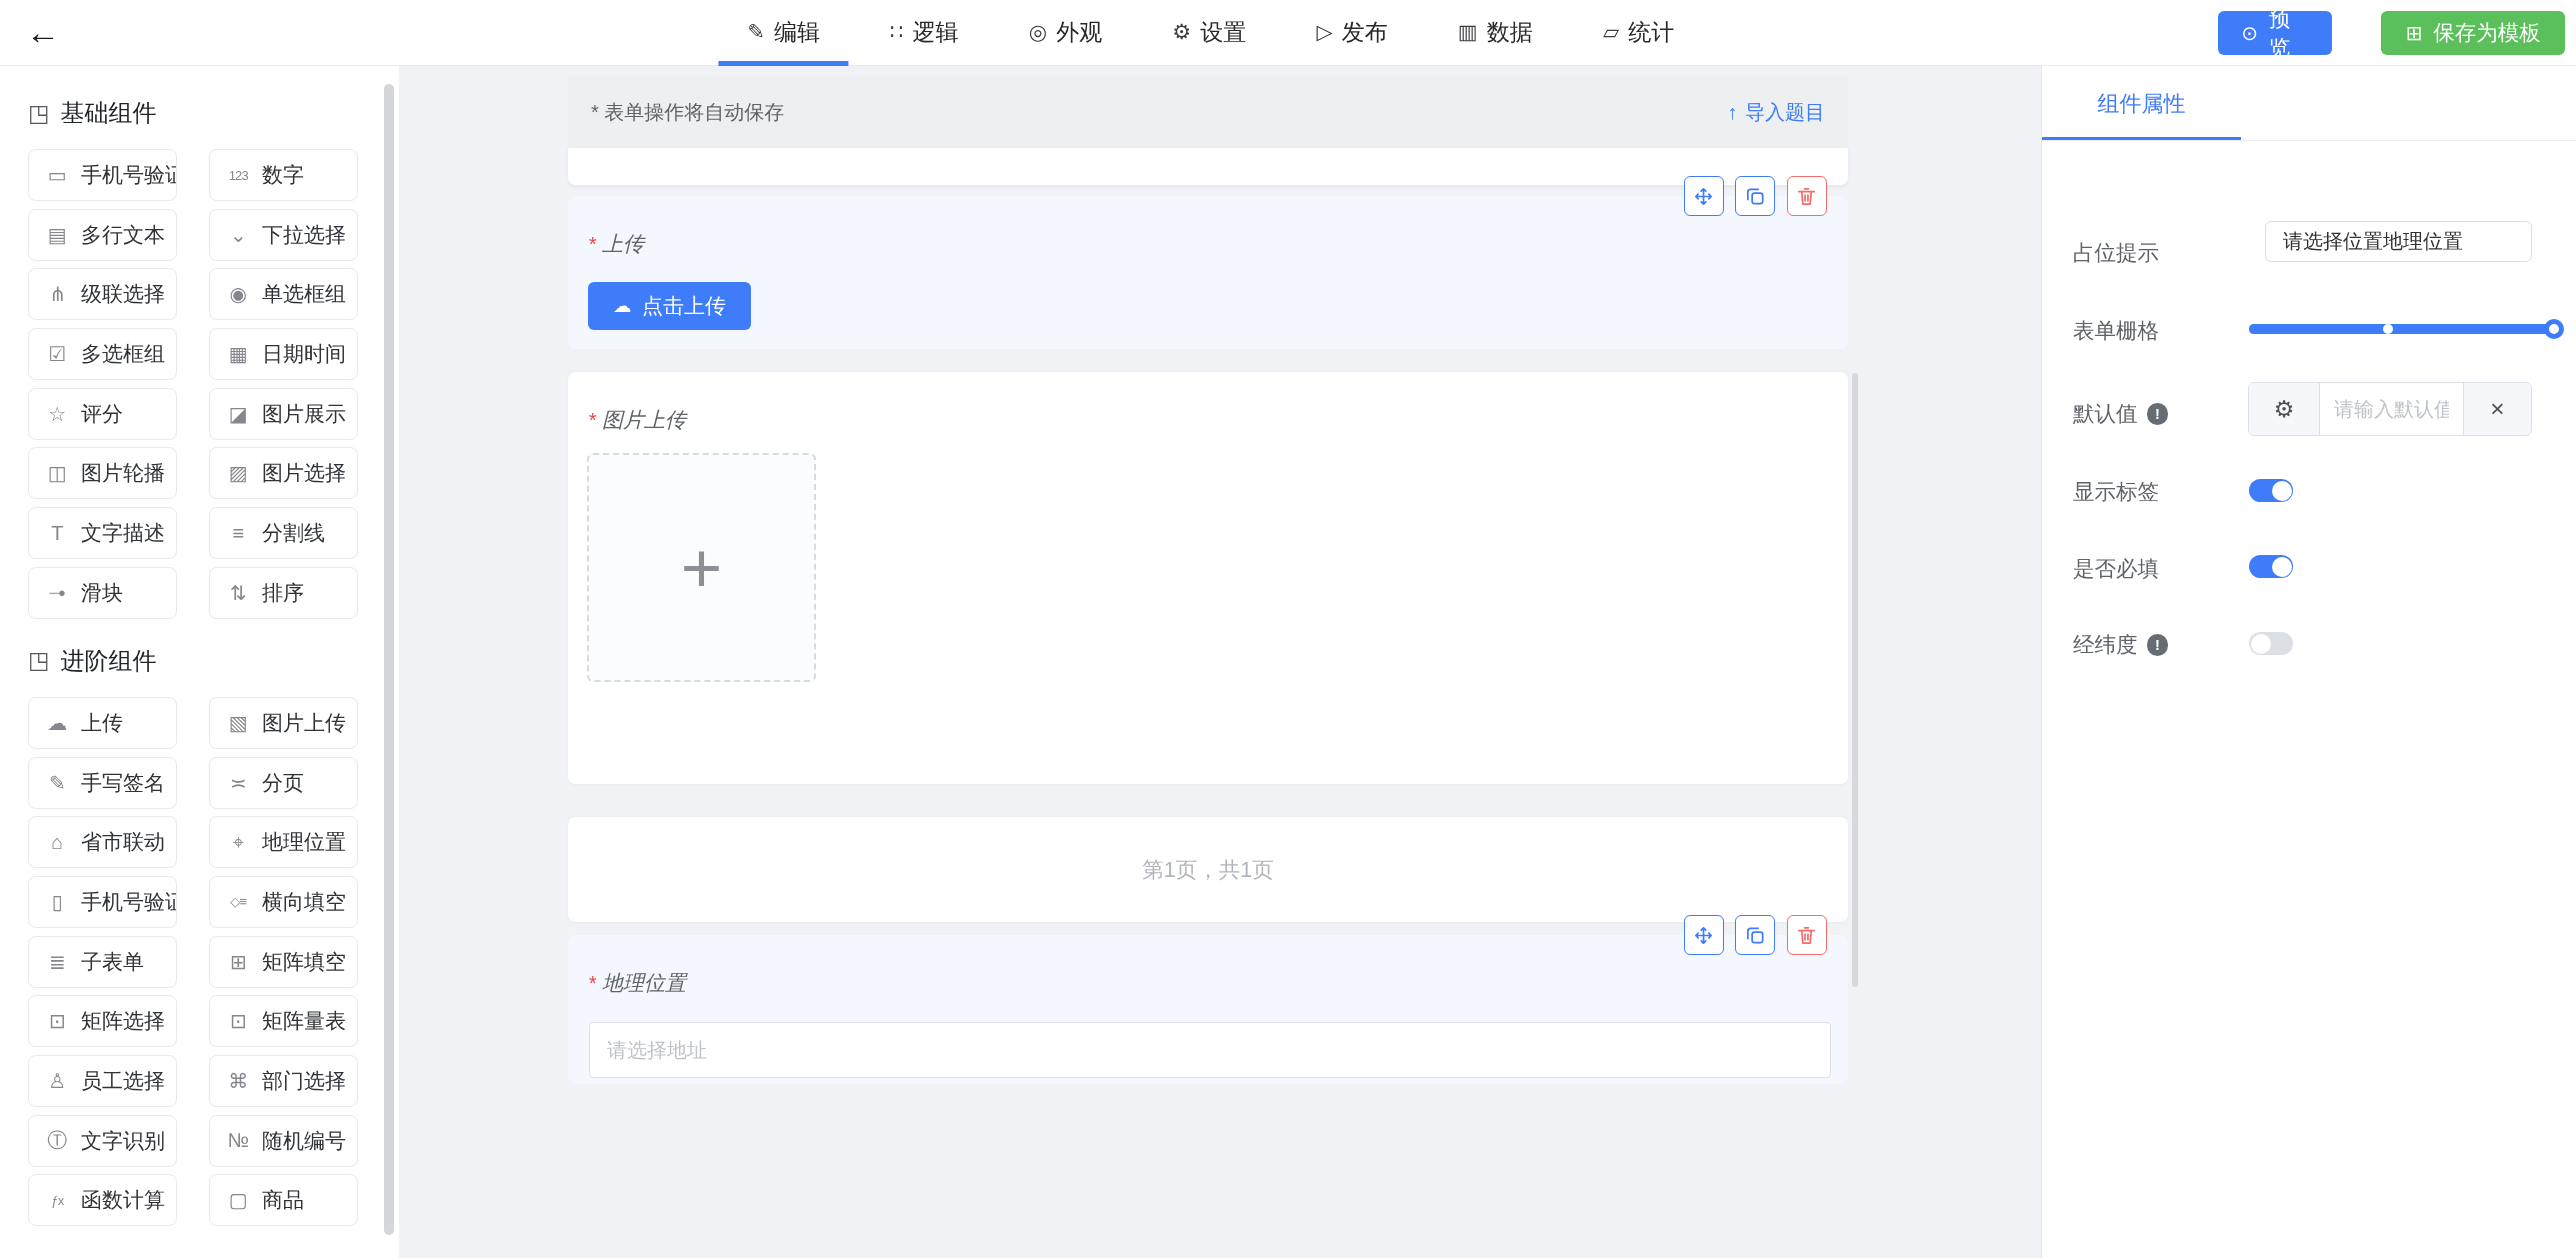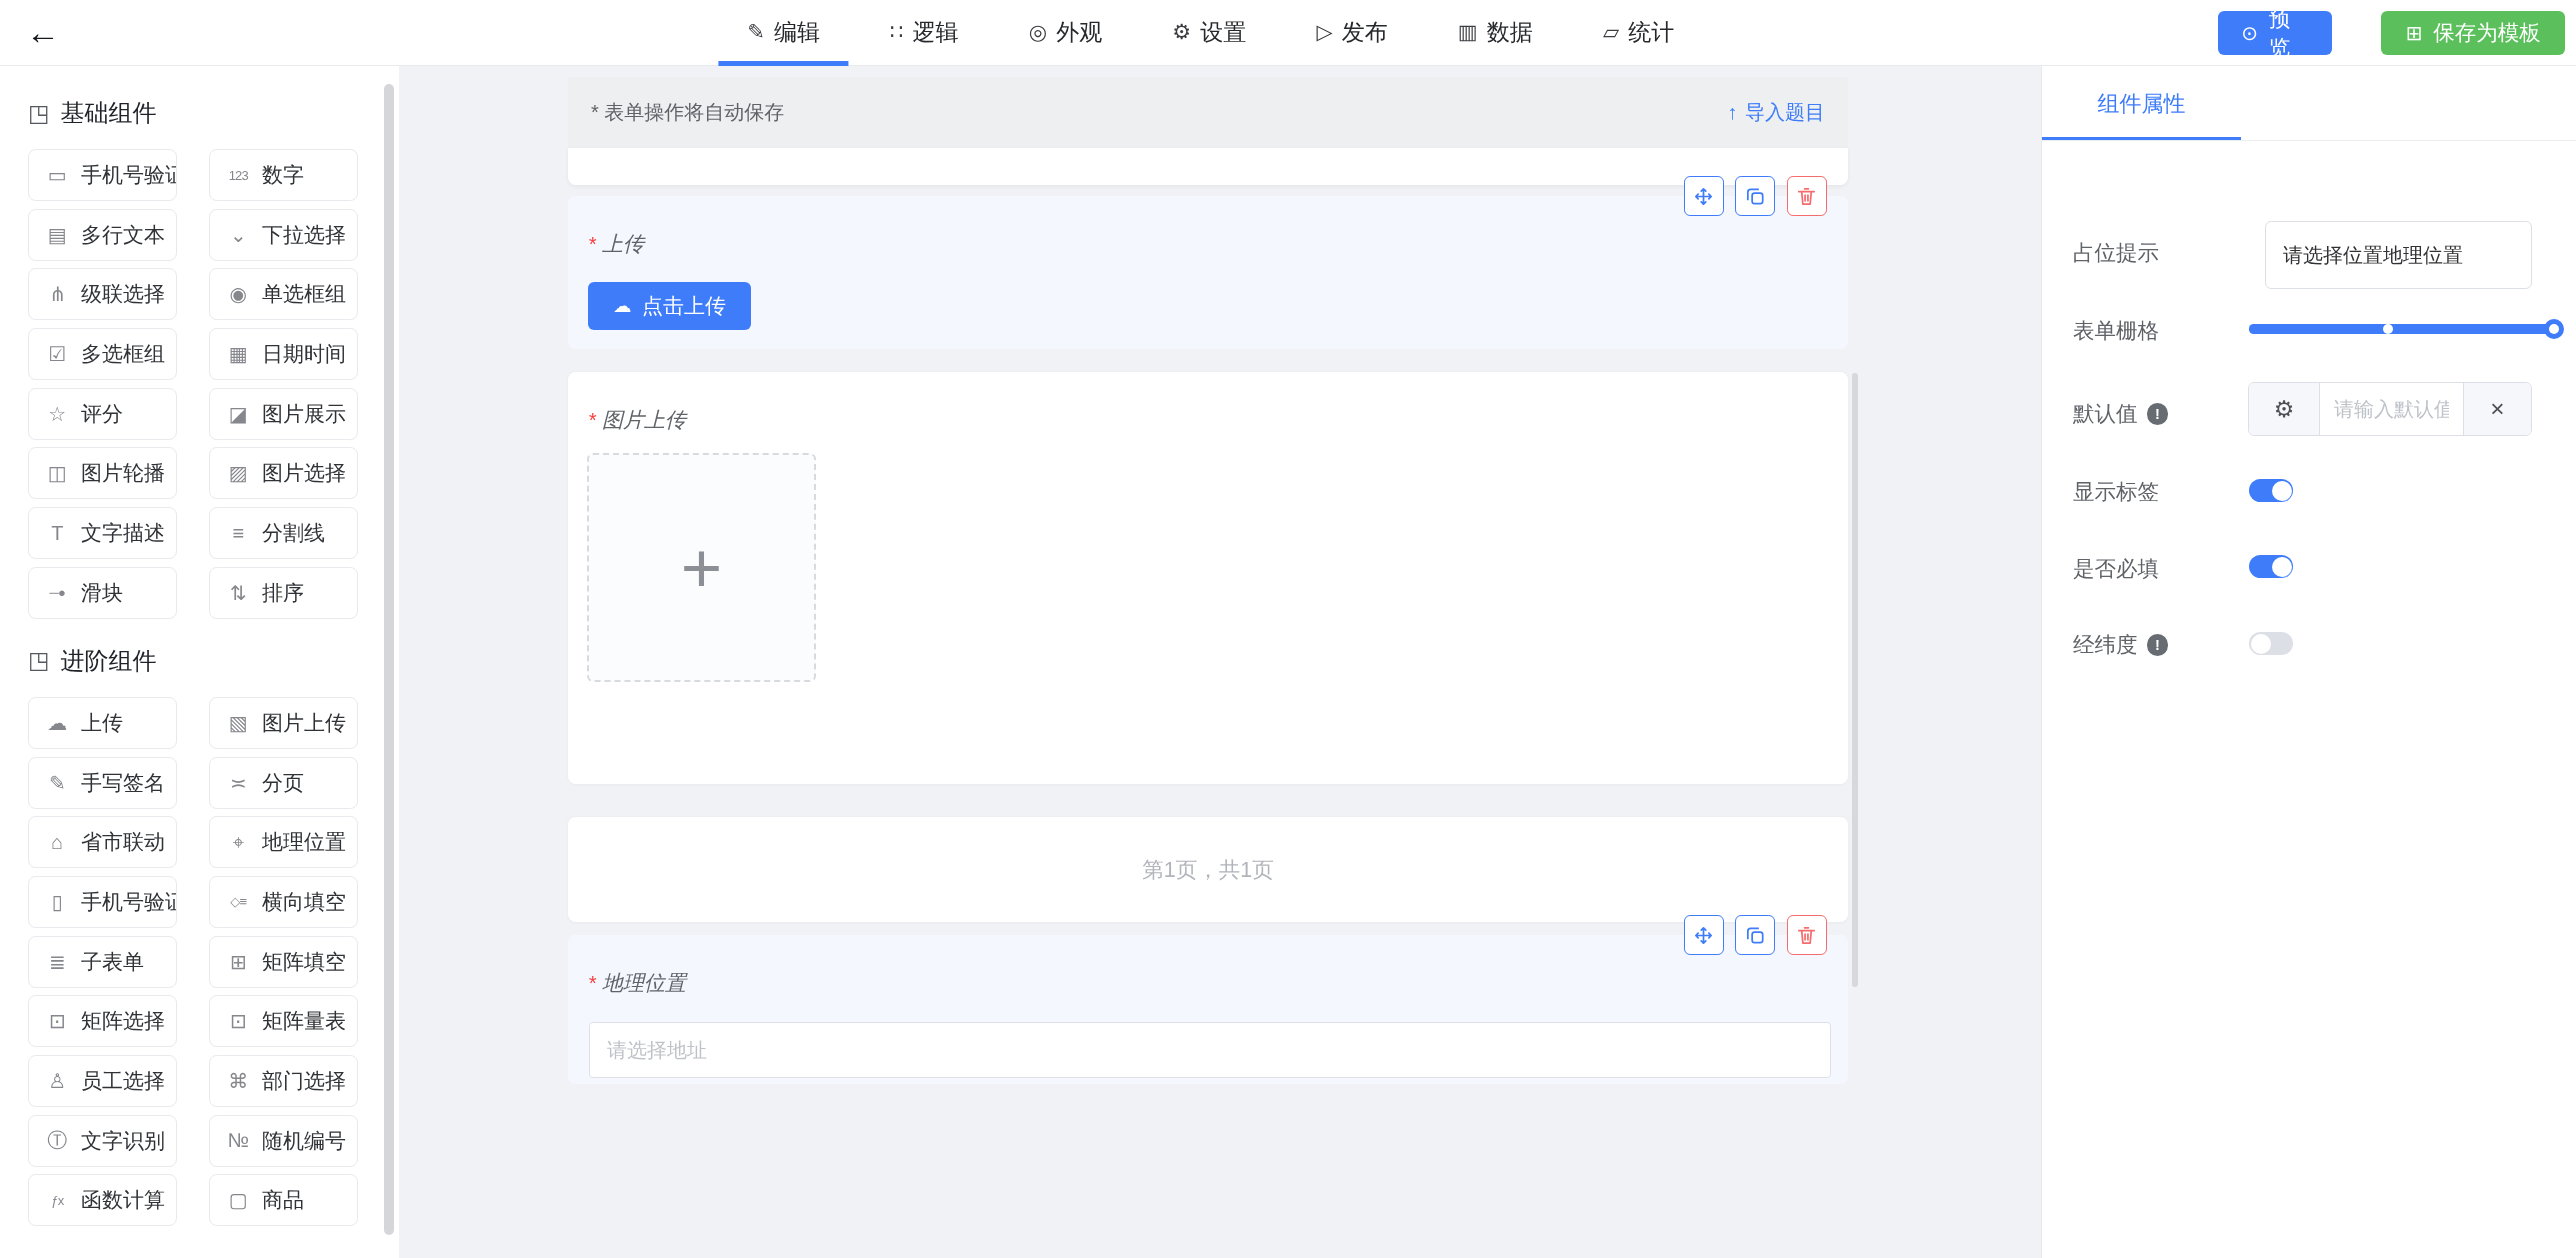--- a/index.html
+++ b/index.html
@@ -88,21 +88,21 @@
   .rpanel { position:absolute; right:0; top:66px; bottom:0; width:535px; background:#fff;
     border-left:1.5px solid #e6e8eb; }
   .ptabs { border-bottom:1.5px solid #ebedf0; }
   .ptab { width:199px; text-align:center; font-size:22px; color:#3e7cfa; padding:23px 0 18.4px;
     border-bottom:3.8px solid #3e7cfa; cursor:pointer; }
   .pbody { position:relative; }
   .prow-label { position:absolute; left:31px; font-size:21.5px; color:#5f6368; display:flex;
     align-items:center; gap:9.2px; }
   .info-dot { width:21.5px; height:21.5px; border-radius:50%; background:#676c72; color:#fff;
     font-size:14.6px; font-weight:bold; display:flex; align-items:center; justify-content:center; }
-  .p-input { position:absolute; right:44px; width:267px; height:68px; border:1.5px solid #dcdfe6;
+  .p-input { position:absolute; right:44px; width:267px; height:41px; border:1.5px solid #dcdfe6;
     border-radius:6.1px; font-size:20px; color:#303133; padding:0 17px; outline:none; background:#fff; }
   .slider { position:absolute; left:207px; right:24.5px; height:9.2px; background:#3e7cfa;
     border-radius:4.6px; cursor:pointer; }
   .slider .mark { position:absolute; left:46%; top:50%; transform:translate(-50%,-50%);
     width:10px; height:10px; border-radius:50%; background:#fff; }
   .slider .handle { position:absolute; right:-12.3px; top:50%; transform:translateY(-50%);
     width:20px; height:20px; border-radius:50%; background:#fff; border:5.4px solid #3e7cfa; }
   .input-group { position:absolute; right:44px; width:284px; height:54px; display:flex;
     border:1.5px solid #dcdfe6; border-radius:6.1px; overflow:hidden; background:#fff; }
   .ig-seg { display:flex; align-items:center; justify-content:center; background:#f6f7fa;

